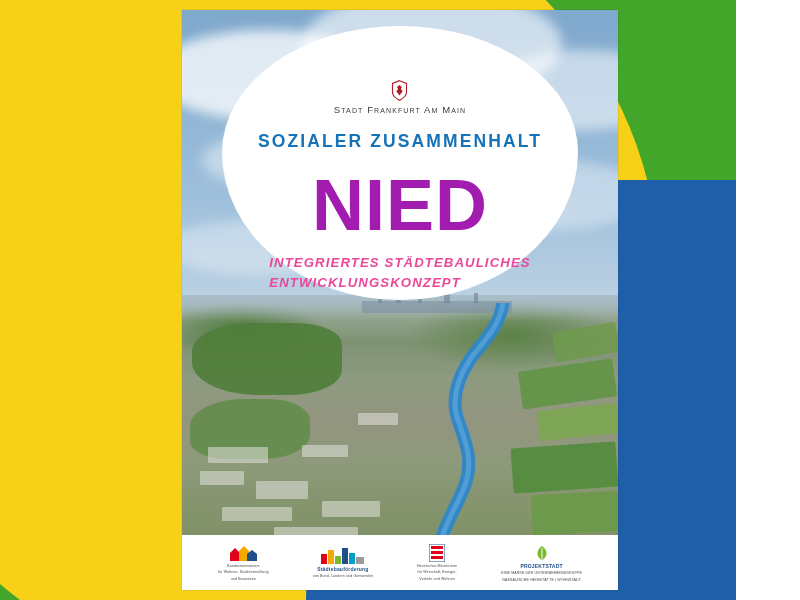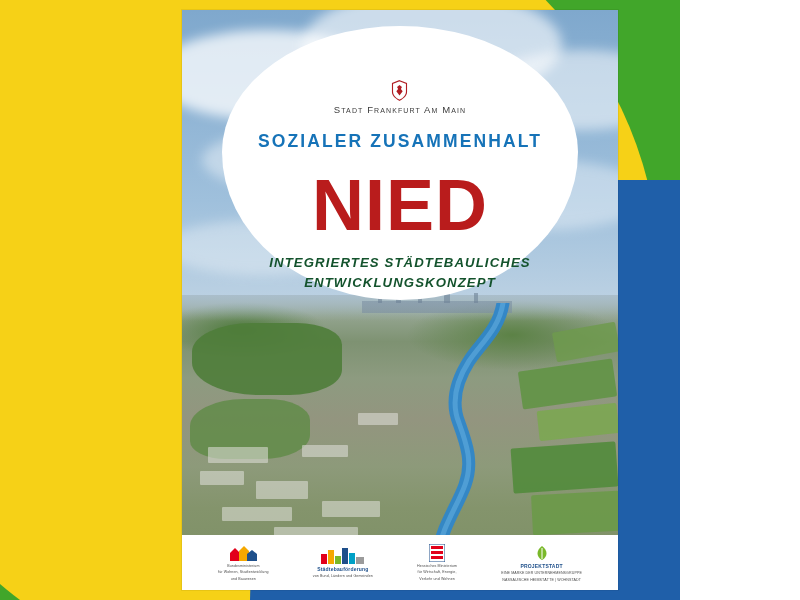--- a/index.html
+++ b/index.html
@@ -10,21 +10,21 @@
     width: 800px;
     height: 600px;
     overflow: hidden;
     font-family: "Liberation Sans", sans-serif;
     background: #ffffff;
   }
 
   
   .stage {
     position: relative;
-    width: 680px;
+    width: 736px;
     height: 600px;
     overflow: hidden;
     background: #3f9c35;
   }
   .bg-green {
     position: absolute;
     inset: 0;
     background: #41a62a;
   }
   .bg-yellow-blob {
@@ -197,31 +197,30 @@
     letter-spacing: 2.1px;
     color: #1673b8;
     text-align: center;
     margin-bottom: 19px;
   }
   .headline {
     font-size: 72px;
     line-height: 0.95;
     font-weight: bold;
     letter-spacing: 1px;
-    color: #b91c1c;
+    color: #a21caf;
     text-align: center;
     margin: 0 0 14px 0;
   }
   .subline {
     font-size: 13.2px;
     font-style: italic;
     font-weight: bold;
     letter-spacing: 1.1px;
-    color: #14532d;
-    text-align: center;
+    color: #ec4899;
     line-height: 1.45;
   }
 
   
   .logobar {
     position: absolute;
     left: 0;
     bottom: 0;
     width: 436px;
     height: 55px;

